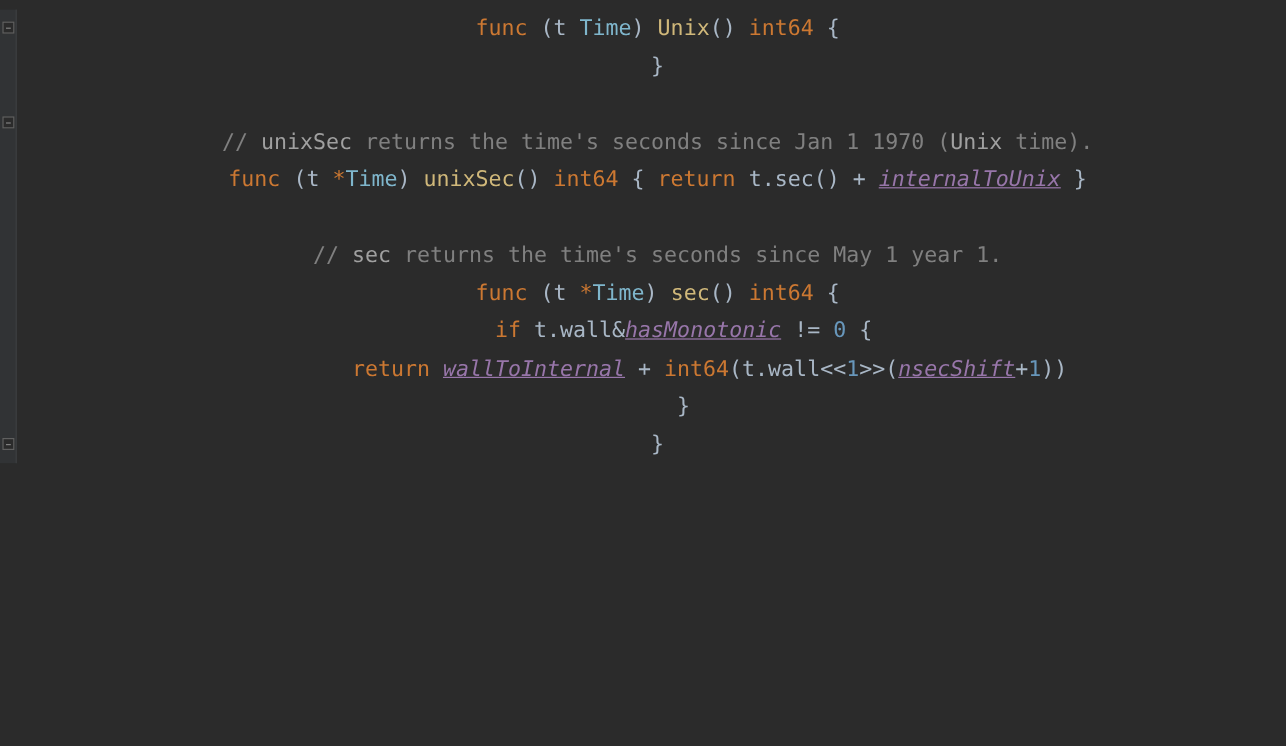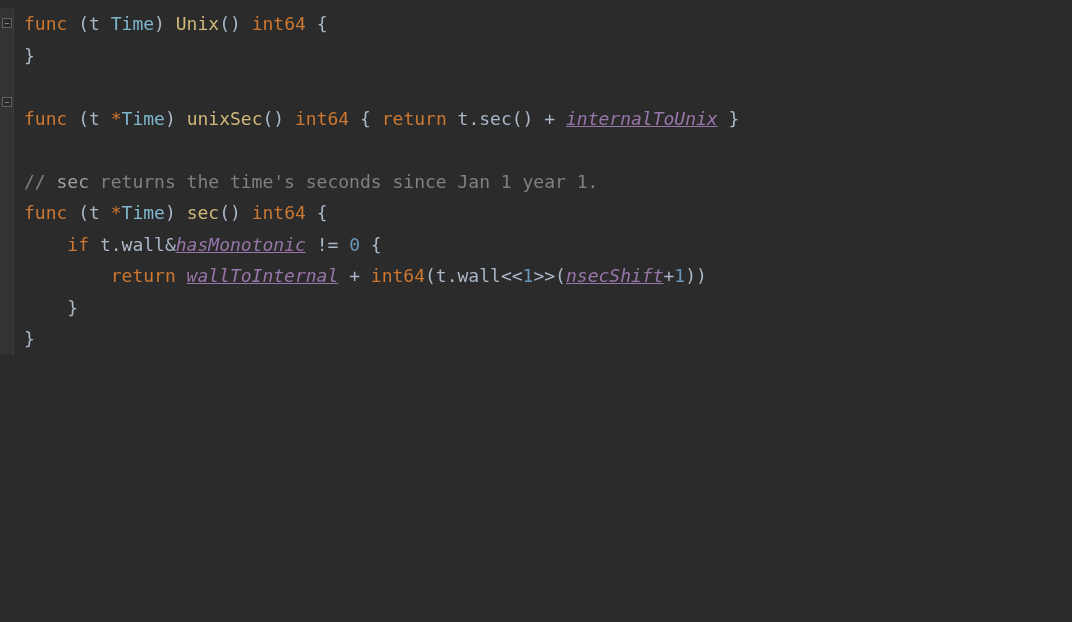--- a/index.html
+++ b/index.html
@@ -41,20 +41,21 @@
       height: 1px;
       background-color: #808080;
     }
     .code-container {
       padding-left: 24px;
       position: relative;
     }
     .line {
       white-space: pre;
       height: 31.5px;
+      text-align: center;
     }
     .kw { color: #cc7832; }
     .type { color: #7fb6cc; }
     .func-name { color: #d0b87a; font-weight: 500; }
     .comment { color: #808080; }
     .comment-em { color: #a0a0a0; }
     .ident { color: #a9b7c6; }
     .constant { color: #9876aa; font-style: italic; text-decoration: underline; }
     .number { color: #6897bb; }
     .punct { color: #a9b7c6; }
@@ -73,26 +74,27 @@
     <div class="fold-marker" style="top:576px"></div>
   </div>
 
   <div class="line"><span class="kw">func</span><span class="punct"> (</span><span class="ident">t </span><span class="type">Time</span><span class="punct">) </span><span class="func-name">Unix</span><span class="punct">() </span><span class="kw">int64</span><span class="punct"> {</span></div>
 
 
   <div class="line"><span class="punct">}</span></div>
 
   <div class="line"></div>
 
+  <div class="line"><span class="comment">// </span><span class="comment-em">unixSec</span><span class="comment"> returns the time's seconds since Jan 1 1970 (</span><span class="comment-em">Unix</span><span class="comment"> time).</span></div>
 
   <div class="line"><span class="kw">func</span><span class="punct"> (</span><span class="ident">t </span><span class="kw">*</span><span class="type">Time</span><span class="punct">) </span><span class="func-name">unixSec</span><span class="punct">() </span><span class="kw">int64</span><span class="punct"> { </span><span class="kw">return</span><span> </span><span class="ident">t</span><span class="punct">.</span><span class="ident">sec</span><span class="punct">()</span><span class="op"> + </span><span class="constant">internalToUnix</span><span class="punct"> }</span></div>
 
   <div class="line"></div>
 
-  <div class="line"><span class="comment">// </span><span class="comment-em">sec</span><span class="comment"> returns the time's seconds since Jan 1 year 1.</span></div>
+  <div class="line"><span class="comment">// </span><span class="comment-em">sec</span><span class="comment"> returns the time's seconds since May 1 year 1.</span></div>
 
   <div class="line"><span class="kw">func</span><span class="punct"> (</span><span class="ident">t </span><span class="kw">*</span><span class="type">Time</span><span class="punct">) </span><span class="func-name">sec</span><span class="punct">() </span><span class="kw">int64</span><span class="punct"> {</span></div>
 
   <div class="line"><span>    </span><span class="kw">if</span><span> </span><span class="ident">t</span><span class="punct">.</span><span class="ident">wall</span><span class="op">&amp;</span><span class="constant">hasMonotonic</span><span class="op"> != </span><span class="number">0</span><span class="punct"> {</span></div>
 
   <div class="line"><span>        </span><span class="kw">return</span><span> </span><span class="constant">wallToInternal</span><span class="op"> + </span><span class="kw">int64</span><span class="punct">(</span><span class="ident">t</span><span class="punct">.</span><span class="ident">wall</span><span class="op">&lt;&lt;</span><span class="number">1</span><span class="op">&gt;&gt;</span><span class="punct">(</span><span class="constant">nsecShift</span><span class="op">+</span><span class="number">1</span><span class="punct">)</span><span class="punct">)</span></div>
 
   <div class="line"><span>    </span><span class="punct">}</span></div>
 
 

